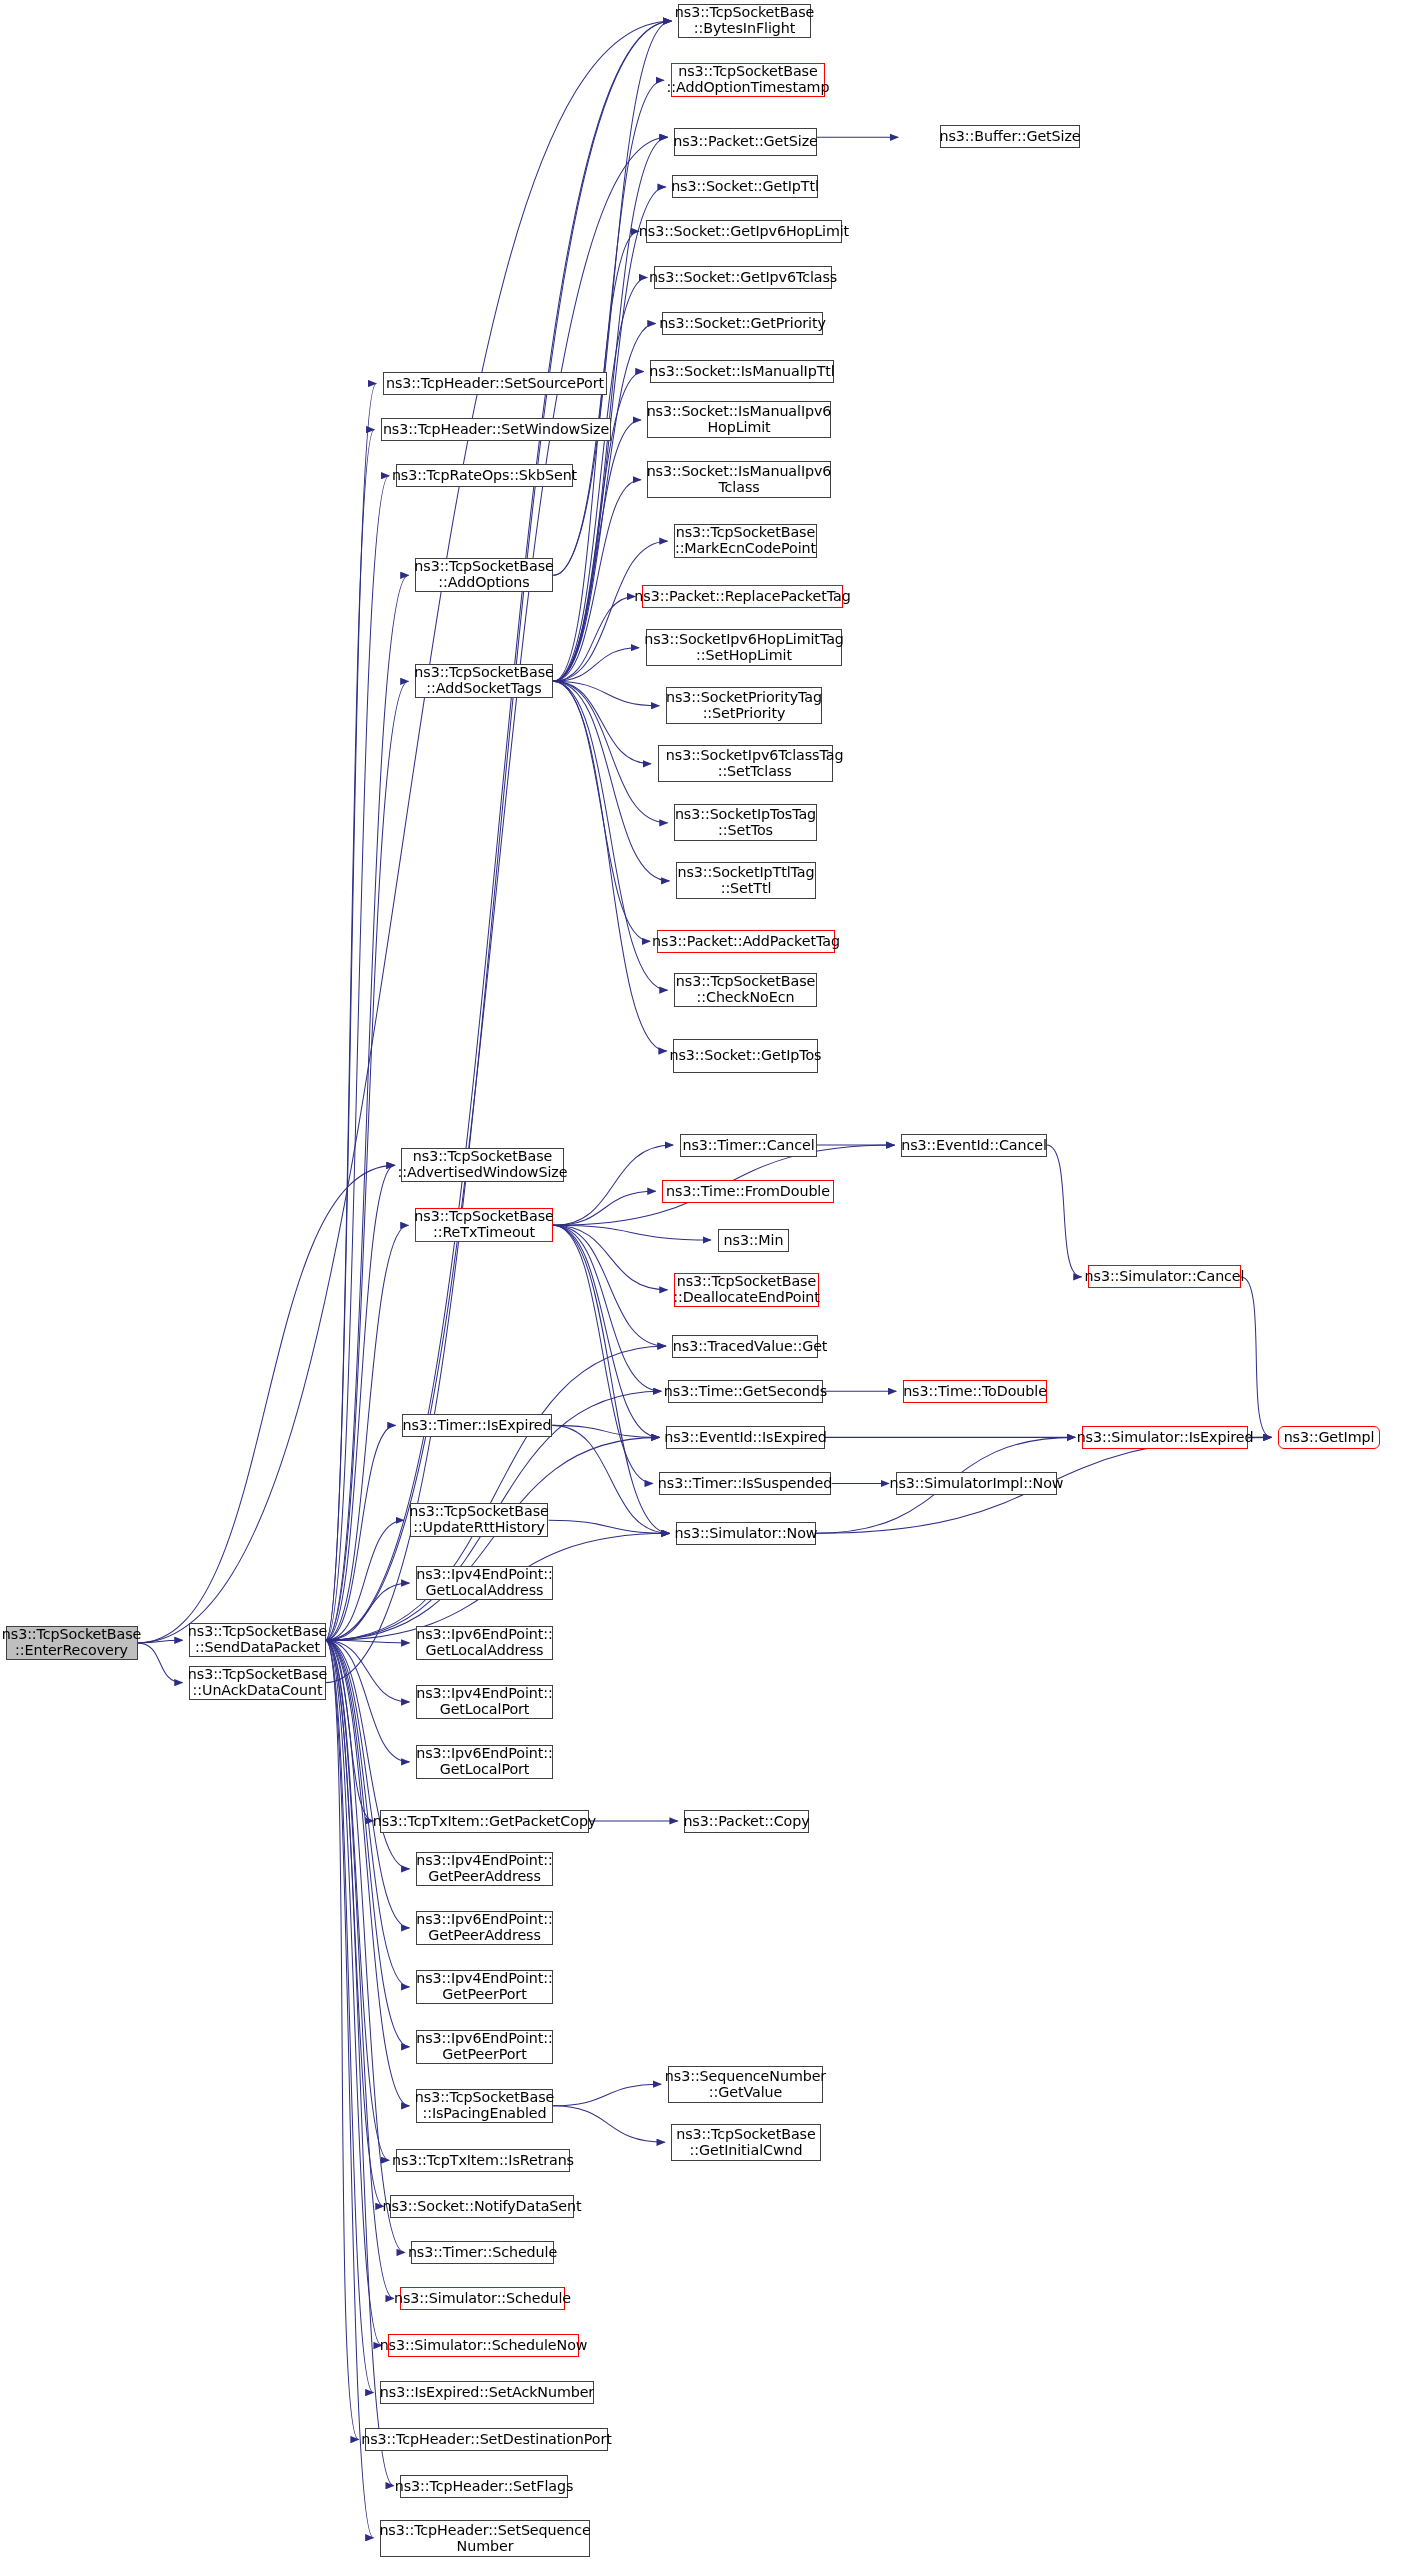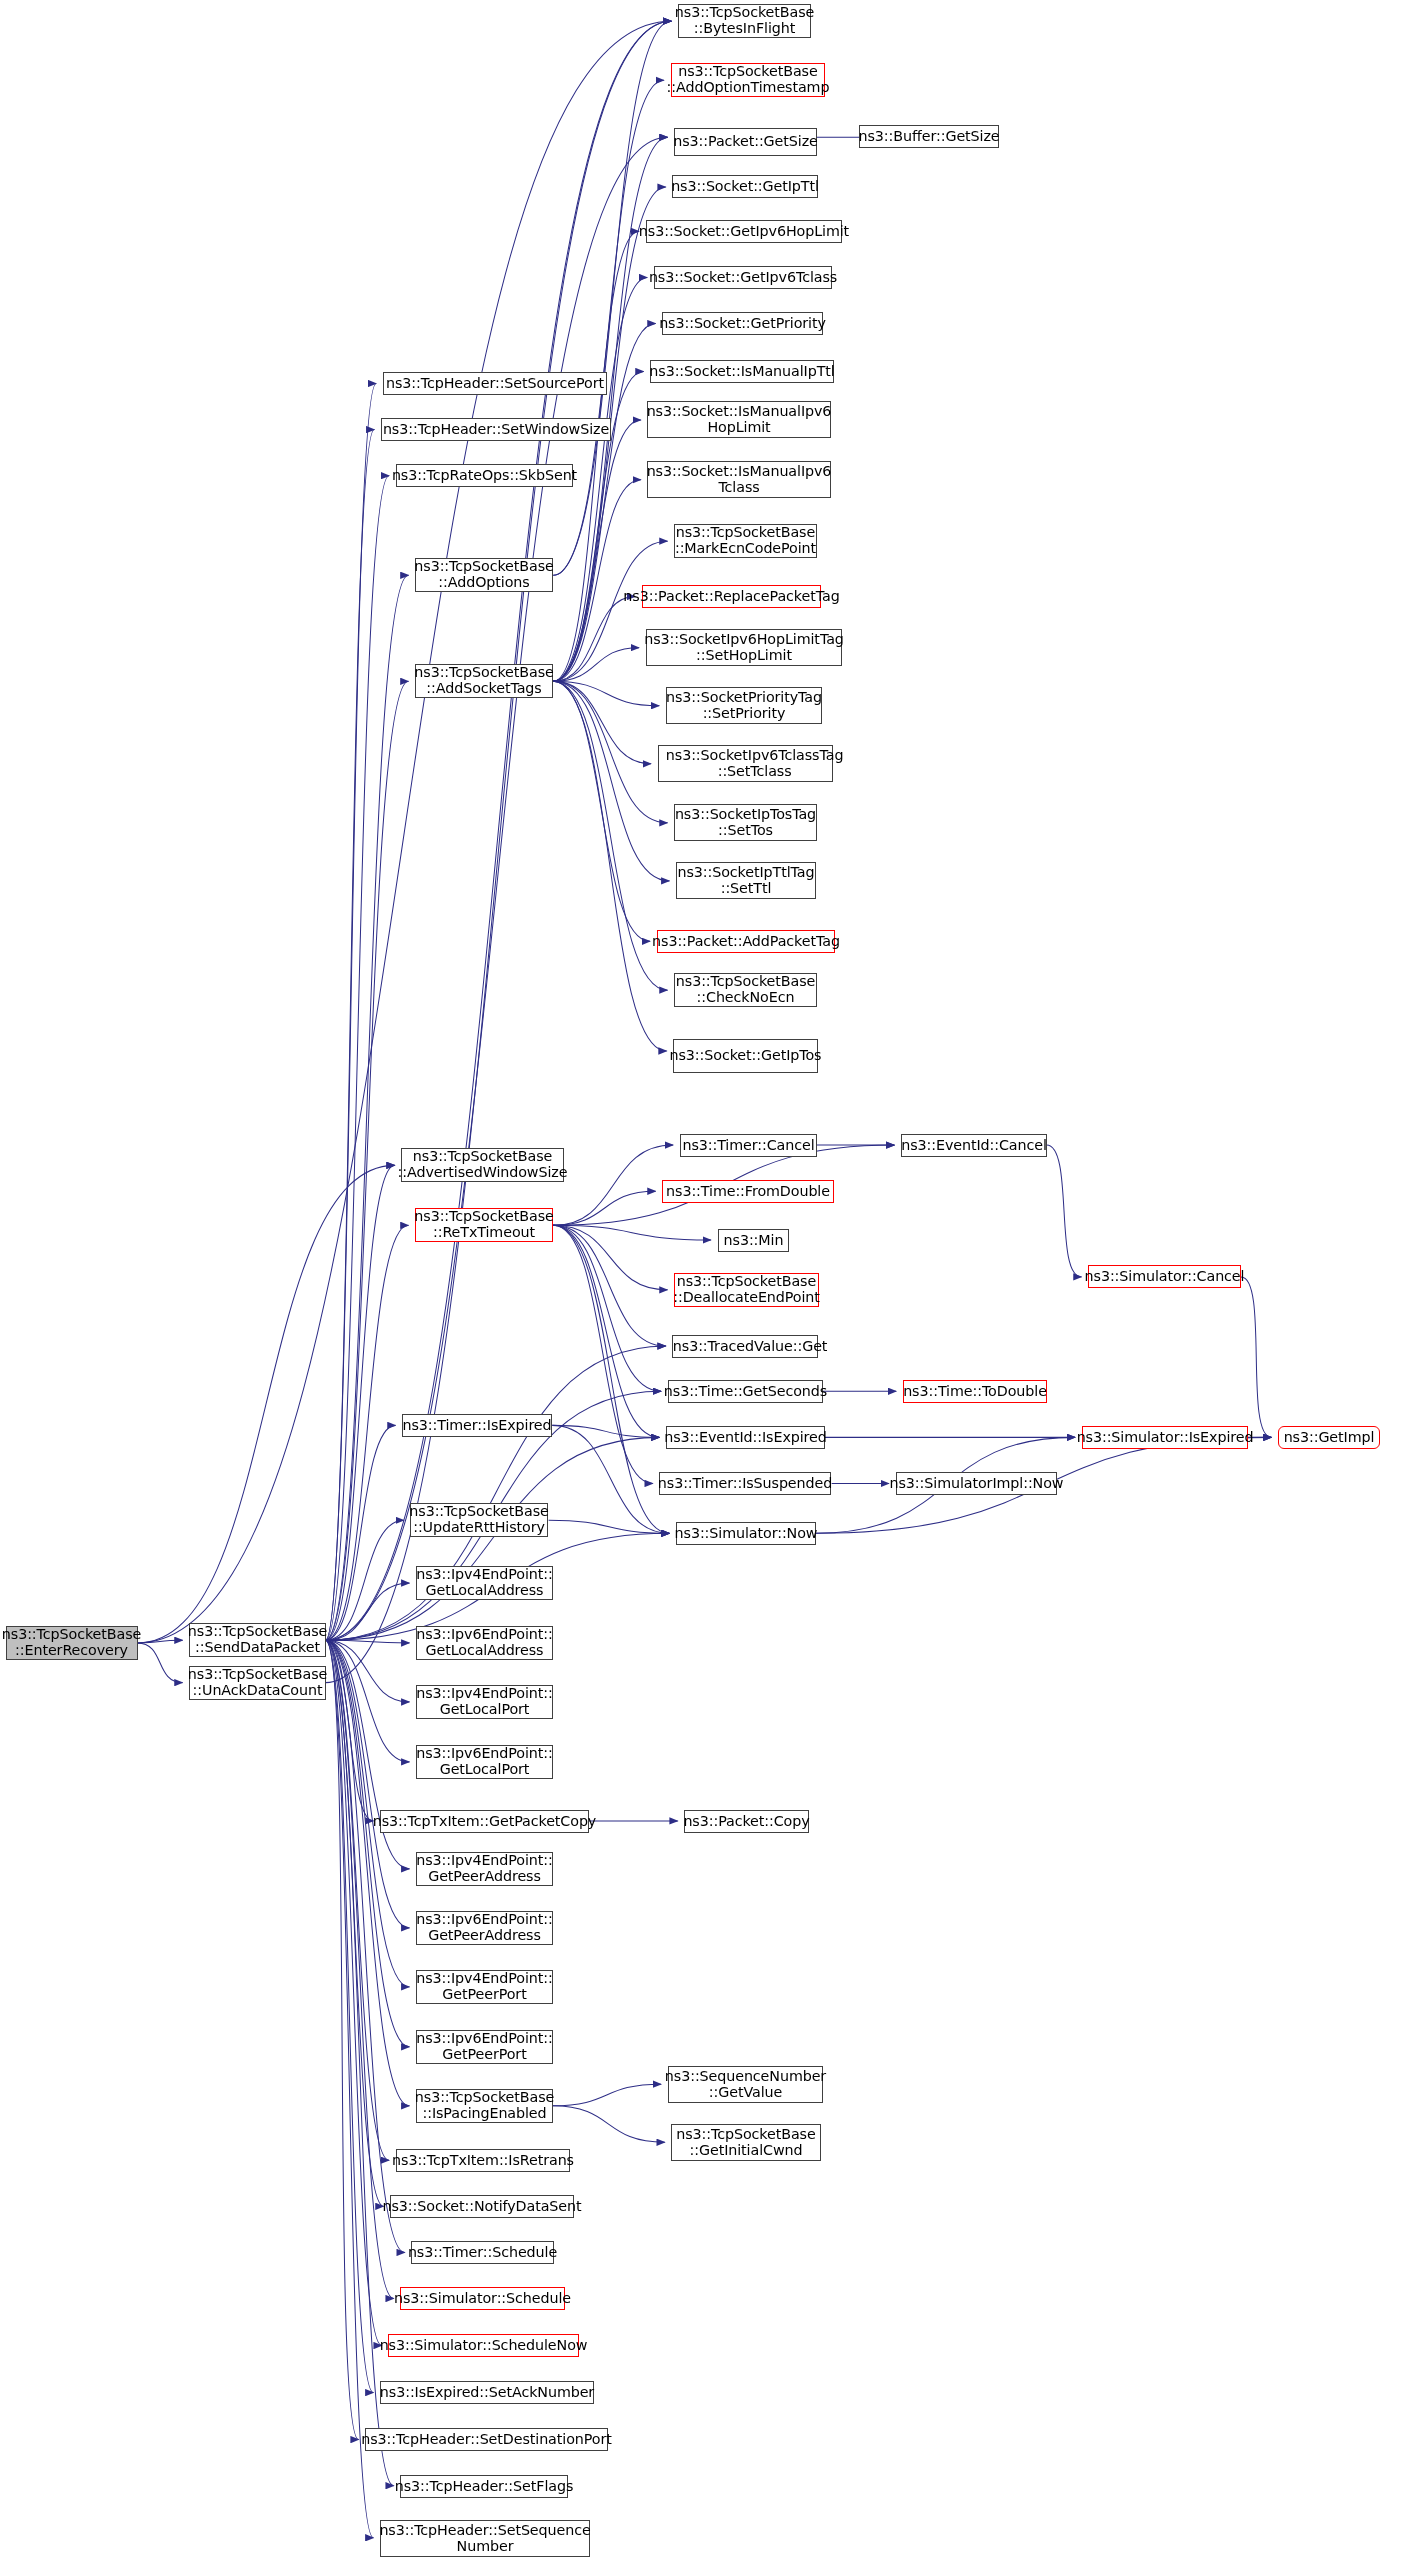--- a/index.html
+++ b/index.html
@@ -145,21 +145,21 @@
       <div class="node" style="left: 646px; top: 220px; width: 196px; height: 23px;">ns3::Socket::GetIpv6HopLimit</div>
       <div class="node" style="left: 654px; top: 266px; width: 178px; height: 23px;">ns3::Socket::GetIpv6Tclass</div>
       <div class="node" style="left: 662px; top: 312px; width: 161px; height: 23px;">ns3::Socket::GetPriority</div>
       <div class="node" style="left: 650px; top: 360px; width: 184px; height: 23px;">ns3::Socket::IsManualIpTtl</div>
       <div class="node" style="left: 647px; top: 401px; width: 184px; height: 37px;">ns3::Socket::IsManualIpv6
 HopLimit</div>
       <div class="node" style="left: 647px; top: 461px; width: 184px; height: 37px;">ns3::Socket::IsManualIpv6
 Tclass</div>
       <div class="node" style="left: 674px; top: 524px; width: 143px; height: 34px;">ns3::TcpSocketBase
 ::MarkEcnCodePoint</div>
-      <div class="node red" style="left: 642px; top: 585px; width: 179px; height: 23px;">ns3::Packet::ReplacePacketTag</div>
+      <div class="node red" style="left: 642px; top: 585px; width: 201px; height: 23px;">ns3::Packet::ReplacePacketTag</div>
       <div class="node" style="left: 646px; top: 629px; width: 196px; height: 37px;">ns3::SocketIpv6HopLimitTag
 ::SetHopLimit</div>
       <div class="node" style="left: 666px; top: 687px; width: 156px; height: 37px;">ns3::SocketPriorityTag
 ::SetPriority</div>
       <div class="node" style="left: 658px; top: 745px; width: 175px; height: 37px; padding-left: 21px;">ns3::SocketIpv6TclassTag
 ::SetTclass</div>
       <div class="node" style="left: 674px; top: 804px; width: 143px; height: 37px;">ns3::SocketIpTosTag
 ::SetTos</div>
       <div class="node" style="left: 676px; top: 862px; width: 140px; height: 37px;">ns3::SocketIpTtlTag
 ::SetTtl</div>
@@ -203,21 +203,21 @@
       <div class="node" style="left: 400px; top: 2475px; width: 168px; height: 23px;">ns3::TcpHeader::SetFlags</div>
       <div class="node" style="left: 380px; top: 2520px; width: 210px; height: 37px;">ns3::TcpHeader::SetSequence
 Number</div>
       <div class="node" style="left: 383px; top: 372px; width: 224px; height: 23px;">ns3::TcpHeader::SetSourcePort</div>
       <div class="node" style="left: 381px; top: 418px; width: 230px; height: 23px;">ns3::TcpHeader::SetWindowSize</div>
       <div class="node" style="left: 396px; top: 464px; width: 177px; height: 23px;">ns3::TcpRateOps::SkbSent</div>
       <div class="node" style="left: 415px; top: 558px; width: 138px; height: 34px;">ns3::TcpSocketBase
 ::AddOptions</div>
       <div class="node" style="left: 415px; top: 664px; width: 138px; height: 34px;">ns3::TcpSocketBase
 ::AddSocketTags</div>
-      <div class="node" style="left: 859px; top: 125px; width: 140px; height: 23px; text-align: center;">ns3::Buffer::GetSize</div>
+      <div class="node" style="left: 940px; top: 125px; width: 140px; height: 23px; text-align: center;">ns3::Buffer::GetSize</div>
       <div class="node" style="left: 680px; top: 1134px; width: 137px; height: 23px;">ns3::Timer::Cancel</div>
       <div class="node red" style="left: 662px; top: 1180px; width: 172px; height: 23px;">ns3::Time::FromDouble</div>
       <div class="node" style="left: 718px; top: 1229px; width: 71px; height: 23px;">ns3::Min</div>
       <div class="node red" style="left: 674px; top: 1273px; width: 145px; height: 34px;">ns3::TcpSocketBase
 ::DeallocateEndPoint</div>
       <div class="node" style="left: 672px; top: 1335px; width: 146px; height: 23px; padding-left: 13px;">ns3::TracedValue::Get</div>
       <div class="node" style="left: 668px; top: 1380px; width: 155px; height: 23px;">ns3::Time::GetSeconds</div>
       <div class="node" style="left: 666px; top: 1426px; width: 159px; height: 23px;">ns3::EventId::IsExpired</div>
       <div class="node" style="left: 659px; top: 1472px; width: 172px; height: 23px;">ns3::Timer::IsSuspended</div>
       <div class="node" style="left: 676px; top: 1522px; width: 140px; height: 23px;">ns3::Simulator::Now</div>

